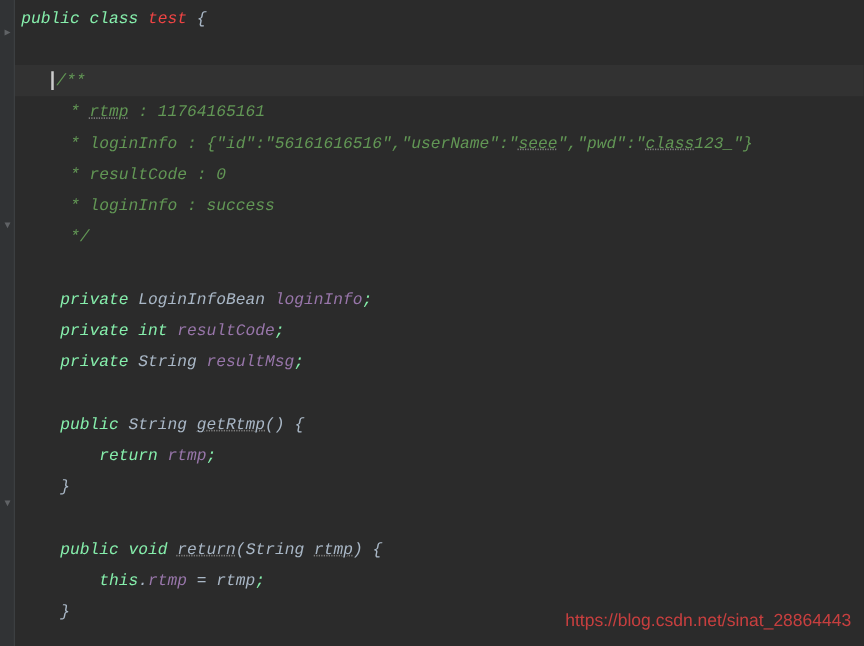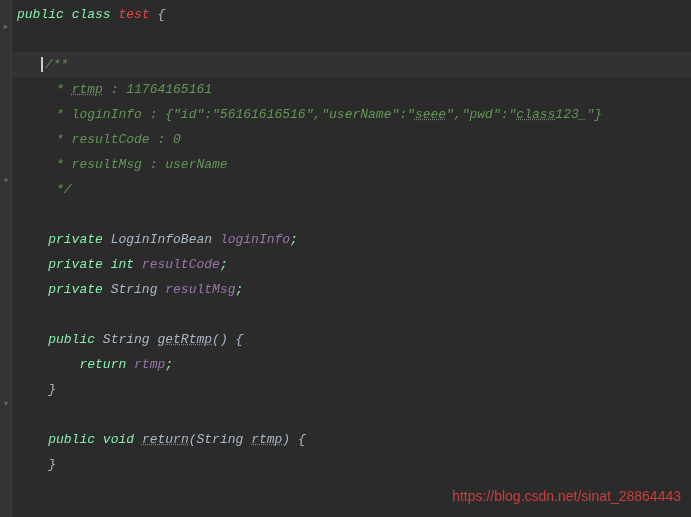--- a/index.html
+++ b/index.html
@@ -81,28 +81,29 @@
   <div class="gutter-icon" style="top:398px;">▼</div>
 </div>
 
 <div class="code-area">
   <div class="line"><span class="kw">public</span> <span class="kw">class</span> <span class="classname">test</span> <span>{</span></div>
   <div class="line"> </div>
   <div class="line highlight"><span class="cursor-bar comment-green">/**</span></div>
   <div class="line">    <span class="comment-green"><span> * </span><span class="underline-wavy">rtmp</span><span> : 11764165161</span></span></div>
   <div class="line">    <span class="comment-green"><span> * loginInfo : {"id":"56161616516","userName":"</span><span class="underline-wavy">seee</span><span>","pwd":"</span><span class="underline-wavy">class</span><span>123_"}</span></span></div>
   <div class="line">    <span class="comment-green"> * resultCode : 0</span></div>
-  <div class="line">    <span class="comment-green"> * resultMsg : userName</span></div>
+  <div class="line">    <span class="comment-green"> * loginInfo : success</span></div>
   <div class="line">    <span class="comment-green"> */</span></div>
   <div class="line"> </div>
   <div class="line">    <span class="kw">private</span> <span>LoginInfoBean</span> <span class="field">loginInfo</span><span class="kw">;</span></div>
   <div class="line">    <span class="kw">private</span> <span class="kw">int</span> <span class="field">resultCode</span><span class="kw">;</span></div>
   <div class="line">    <span class="kw">private</span> <span>String</span> <span class="field">resultMsg</span><span class="kw">;</span></div>
   <div class="line"> </div>
   <div class="line">    <span class="kw">public</span> <span>String</span> <span class="underline-wavy">getRtmp</span><span>()</span> <span>{</span></div>
   <div class="line">        <span class="kw">return</span> <span class="field">rtmp</span><span class="kw">;</span></div>
   <div class="line">    <span>}</span></div>
   <div class="line"> </div>
   <div class="line">    <span class="kw">public</span> <span class="kw">void</span> <span class="underline-wavy">return</span><span>(</span><span>String</span> <span class="underline-wavy">rtmp</span><span>)</span> <span>{</span></div>
+  <div class="line">        <span class="kw">this</span><span>.</span><span class="field">rtmp</span><span> = </span><span>rtmp</span><span class="kw">;</span></div>
   <div class="line">    <span>}</span></div>
 </div>
 
 <div class="watermark">https://blog.csdn.net/sinat_28864443</div>
 
 </body></html>

